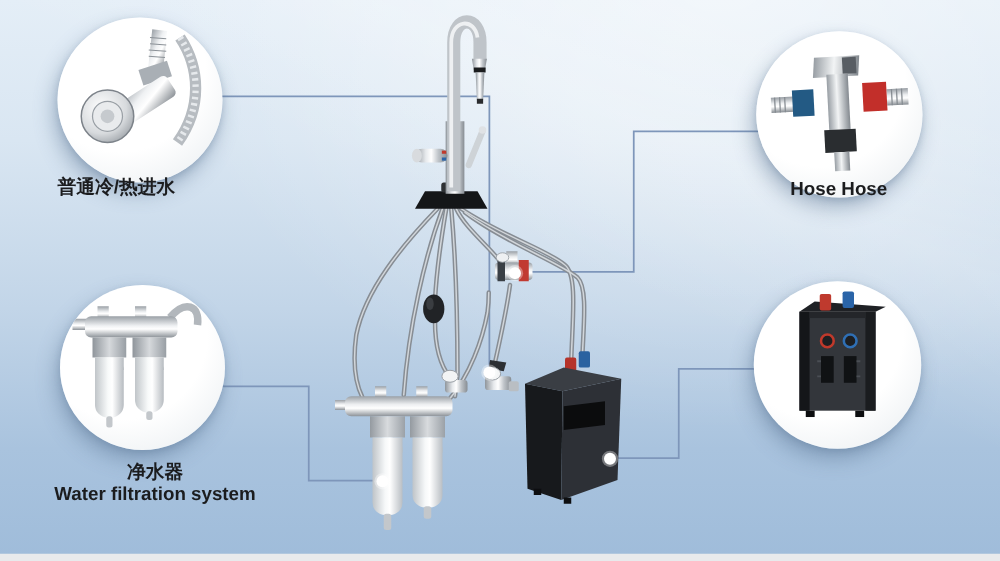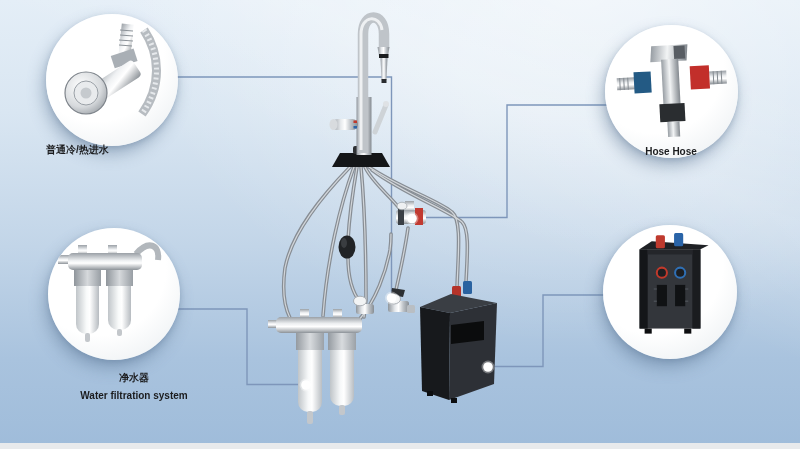--- a/index.html
+++ b/index.html
@@ -16,23 +16,23 @@
   .circle{
     position:absolute;border-radius:50%;
     background:radial-gradient(circle at 38% 30%, #ffffff 55%, #f0f3f5 82%, #e2e6ea 100%);
     box-shadow:-3px 8px 16px rgba(84,110,142,.45), 0 2px 5px rgba(84,110,142,.25);
     display:flex;align-items:center;justify-content:center;overflow:hidden;
   }
   .c-tl{left:46px;top:14px;width:132px;height:132px;}
   .c-bl{left:48px;top:228px;width:132px;height:132px;}
   .c-tr{left:605px;top:25px;width:133px;height:133px;}
   .c-br{left:603px;top:225px;width:134px;height:134px;}
-  .label{position:absolute;font-weight:bold;color:#1b1c1e;font-size:10px;line-height:17.5px;}
+  .label{position:absolute;font-weight:bold;color:#1b1c1e;font-size:15px;line-height:17.5px;}
   .l-tl{left:46px;top:141px;text-align:left;width:250px;}
-  .l-bl{left:28px;top:369px;width:212px;text-align:center;}
+  .l-bl{left:18px;top:369px;width:212px;text-align:center;}
   .l-tr{left:592px;top:143px;width:158px;text-align:center;}
   .l-br{left:588px;top:371px;width:166px;text-align:center;}
   .label span{display:block;}
 </style>
 </head>
 <body>
 
 <div class="stage">
 
   <svg class="main-svg" width="800" height="449" viewBox="0 0 800 449">

